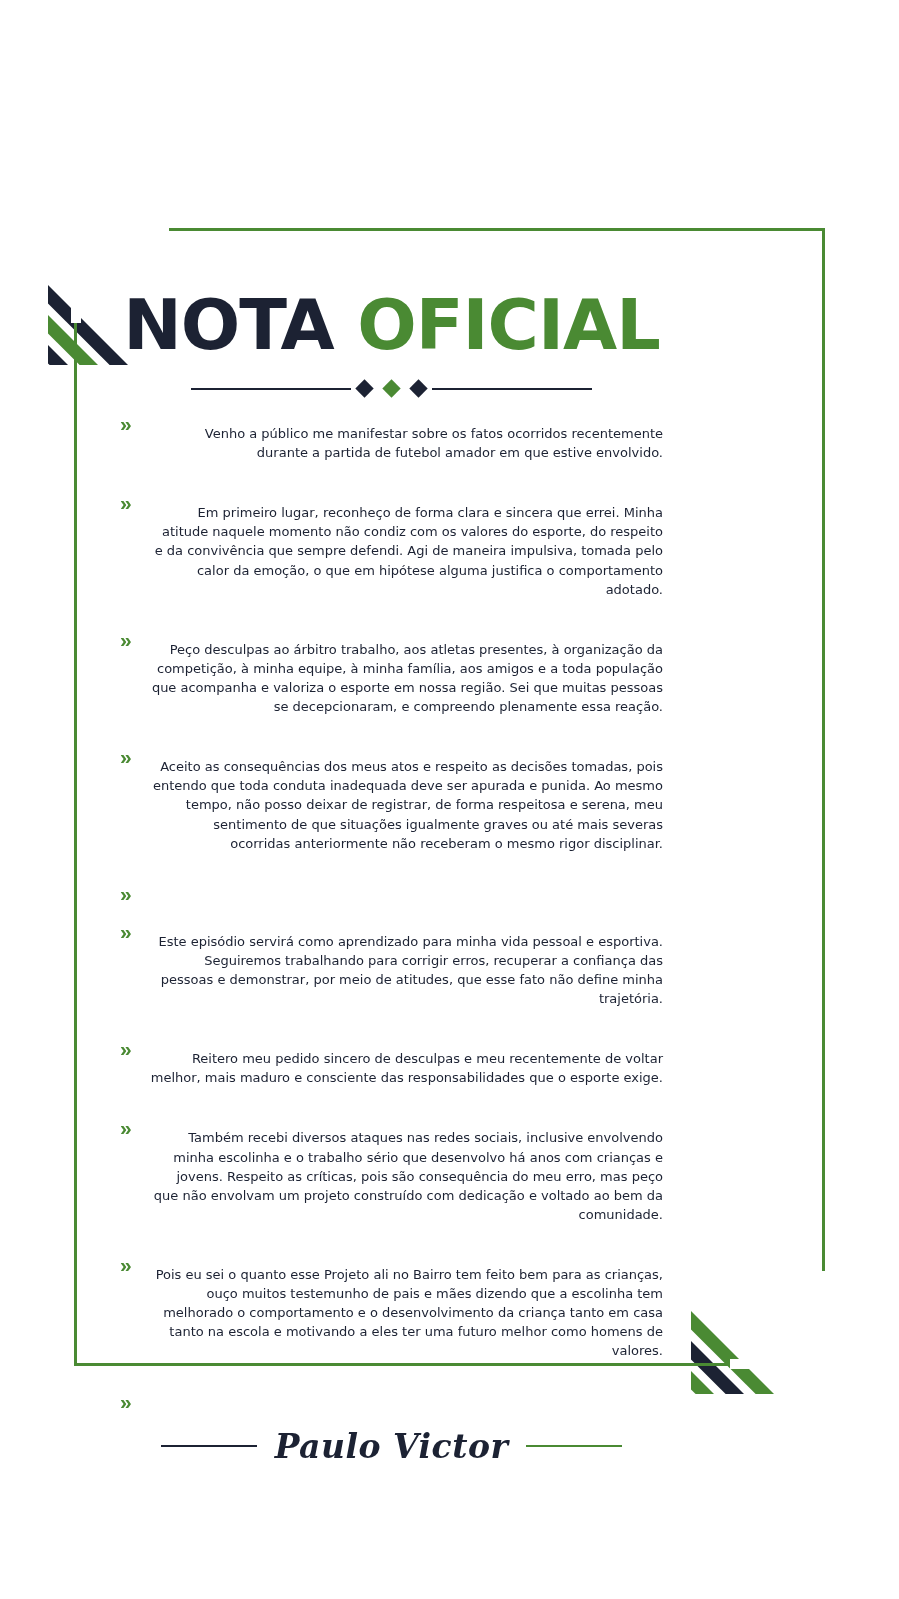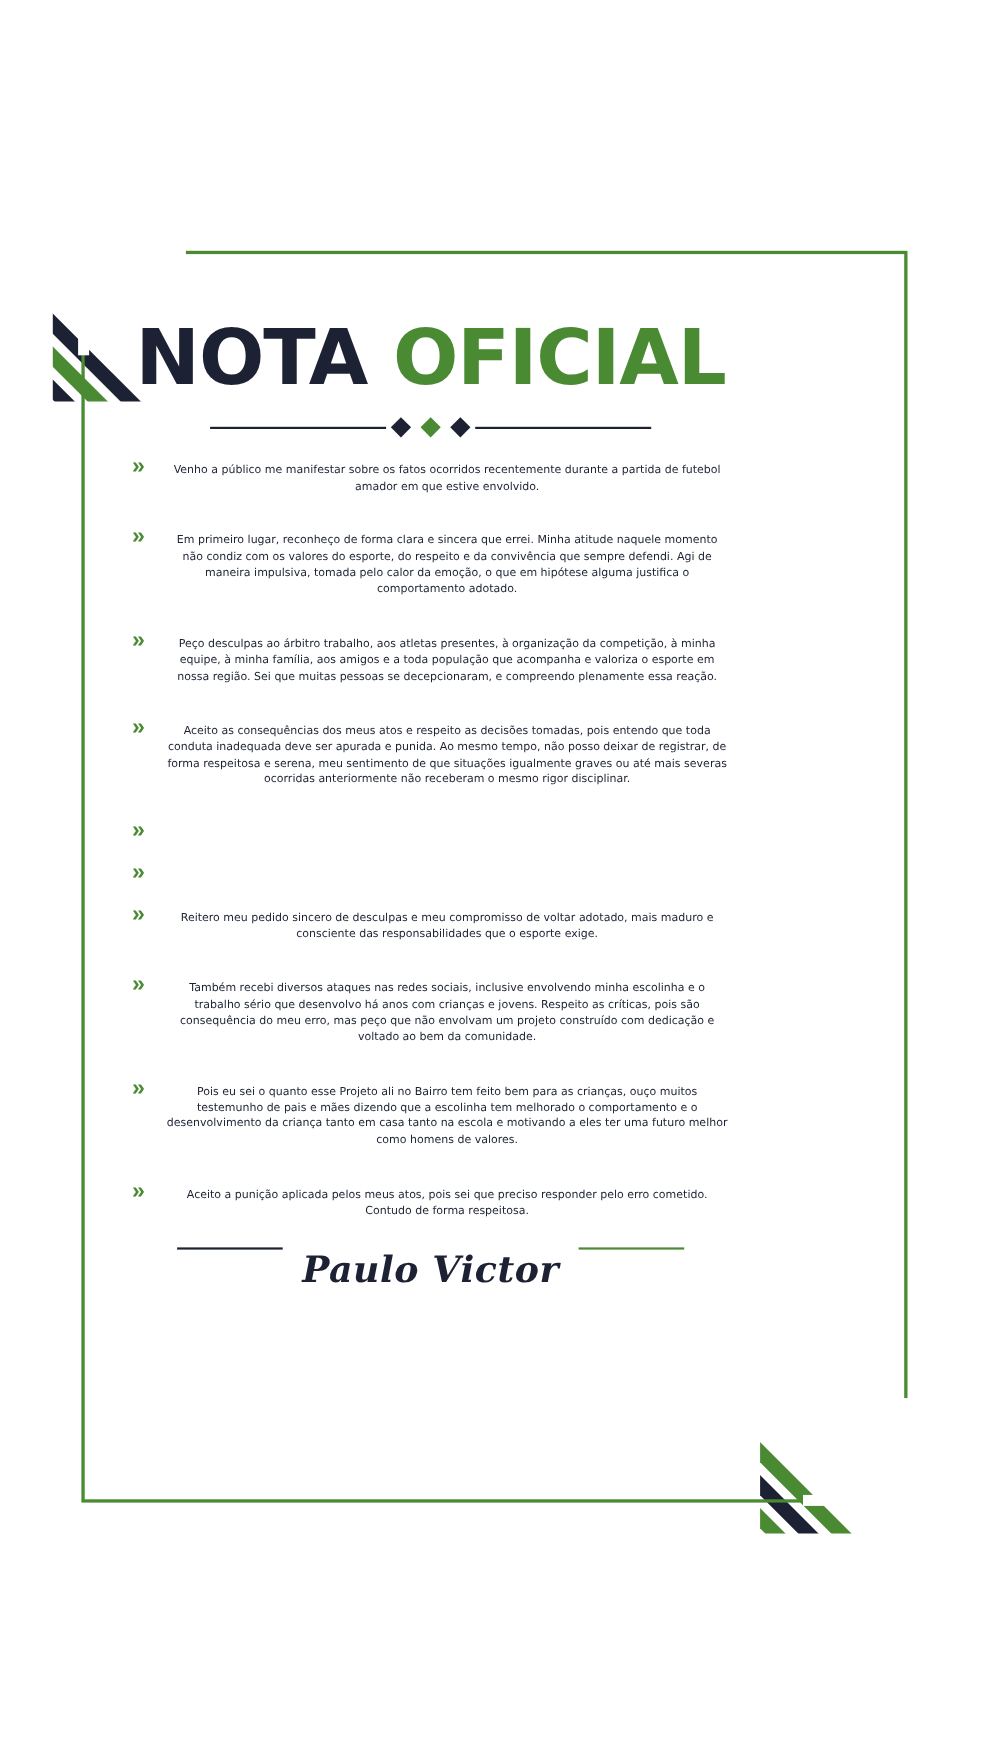--- a/index.html
+++ b/index.html
@@ -128,30 +128,30 @@
     padding-top: 2px;
     color: #4a8a33;
     font-size: 21px;
     font-weight: 700;
     line-height: 1;
     letter-spacing: -3px;
   }
   .para {
     flex: 1 1 auto;
     font-family: "DejaVu Sans", sans-serif;
-    font-size: 10px;
+    font-size: 13px;
     line-height: 1.47;
     color: #1c2233;
-    text-align: center;
+    text-align: right;
   }
 
   
   .signature-row {
     display: flex;
-    align-items: flex-start;
+    align-items: center;
     justify-content: center;
     margin-top: 0;
   }
   .sig-line {
     height: 2px;
     background: #1c2233;
     width: 96px;
   }
   .sig-line.green { background: #4a8a33; }
   .sig-name {
@@ -226,40 +226,40 @@
         <span class="bullet">»</span>
         <p class="para">Aceito as consequências dos meus atos e respeito as decisões tomadas, pois entendo que toda conduta inadequada deve ser apurada e punida. Ao mesmo tempo, não posso deixar de registrar, de forma respeitosa e serena, meu sentimento de que situações igualmente graves ou até mais severas ocorridas anteriormente não receberam o mesmo rigor disciplinar.</p>
       </div>
 
       <div class="item">
         <span class="bullet">»</span>
       </div>
 
       <div class="item">
         <span class="bullet">»</span>
-      </div>
-
-      <div class="item">
-        <span class="bullet">»</span>
-        <p class="para">Reitero meu pedido sincero de desculpas e meu compromisso de voltar adotado, mais maduro e consciente das responsabilidades que o esporte exige.</p>
+        <p class="para">Este episódio servirá como aprendizado para minha vida pessoal e esportiva. Seguiremos trabalhando para corrigir erros, recuperar a confiança das pessoas e demonstrar, por meio de atitudes, que esse fato não define minha trajetória.</p>
+      </div>
+
+      <div class="item">
+        <span class="bullet">»</span>
+        <p class="para">Reitero meu pedido sincero de desculpas e meu recentemente de voltar melhor, mais maduro e consciente das responsabilidades que o esporte exige.</p>
       </div>
 
       <div class="item">
         <span class="bullet">»</span>
         <p class="para">Também recebi diversos ataques nas redes sociais, inclusive envolvendo minha escolinha e o trabalho sério que desenvolvo há anos com crianças e jovens. Respeito as críticas, pois são consequência do meu erro, mas peço que não envolvam um projeto construído com dedicação e voltado ao bem da comunidade.</p>
       </div>
 
       <div class="item">
         <span class="bullet">»</span>
         <p class="para">Pois eu sei o quanto esse Projeto ali no Bairro tem feito bem para as crianças, ouço muitos testemunho de pais e mães dizendo que a escolinha tem melhorado o comportamento e o desenvolvimento da criança tanto em casa tanto na escola e motivando a eles ter uma futuro melhor como homens de valores.</p>
       </div>
 
       <div class="item">
         <span class="bullet">»</span>
-        <p class="para">Aceito a punição aplicada pelos meus atos, pois sei que preciso responder pelo erro cometido. Contudo de forma respeitosa.</p>
       </div>
 
     </div>
 
     <div class="signature-row">
       <span class="sig-line"></span>
       <span class="sig-name">Paulo Victor</span>
       <span class="sig-line green"></span>
     </div>
 

